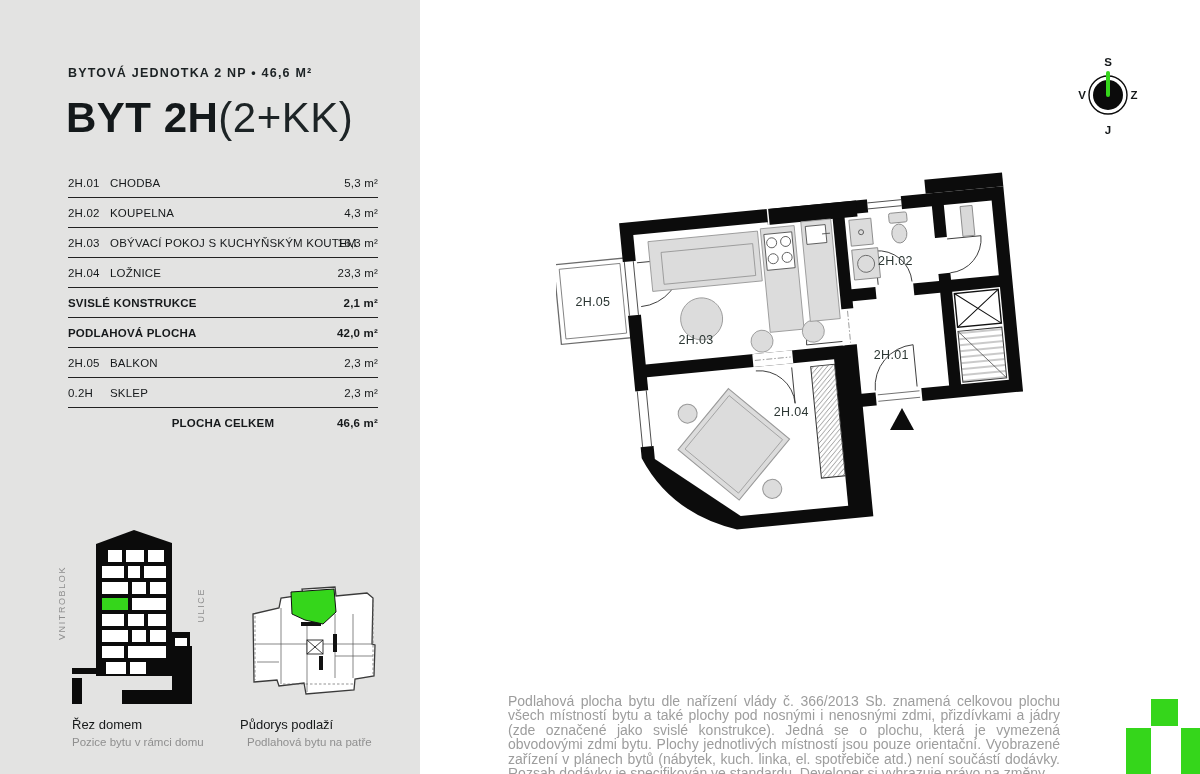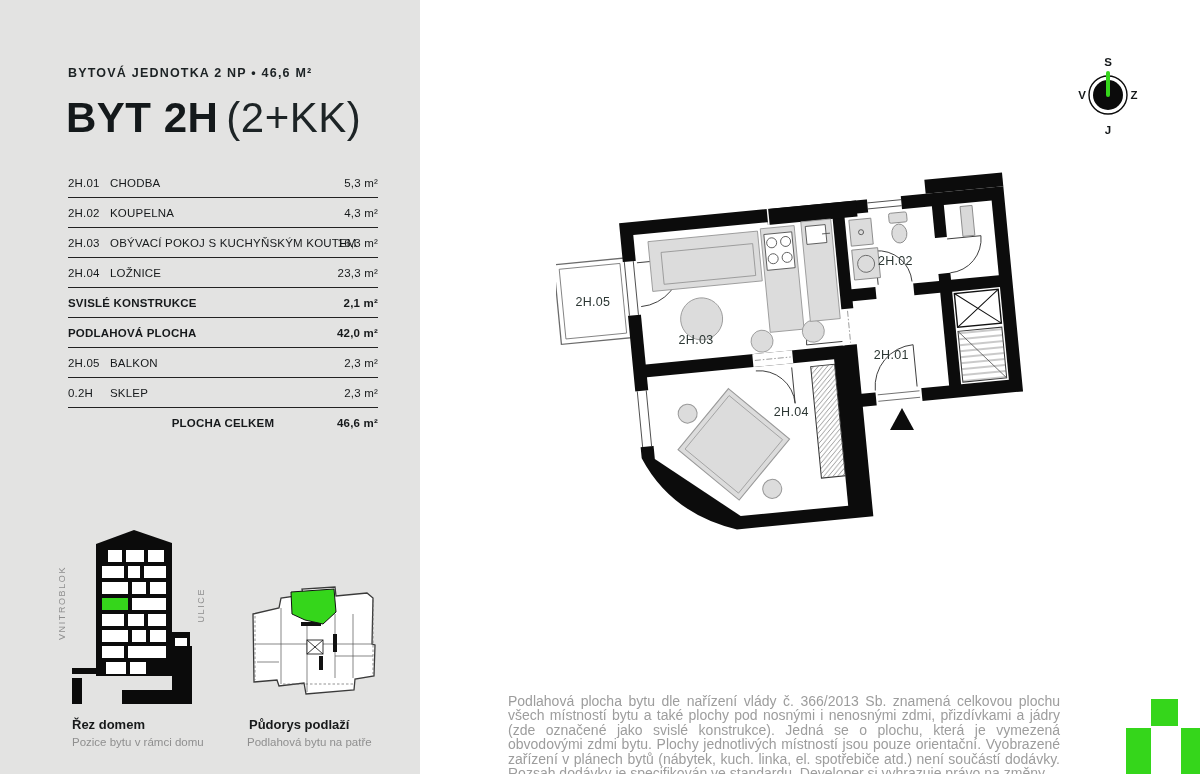--- a/index.html
+++ b/index.html
@@ -3,33 +3,33 @@
 <meta charset="utf-8">
 <style>
   html,body{margin:0;padding:0;background:#fff;}
   .page{position:relative;width:1200px;height:774px;background:#ffffff;overflow:hidden;
         font-family:"Liberation Sans",sans-serif;color:#16191b;}
   .left-panel{position:absolute;left:0;top:0;width:420px;height:774px;background:#e3e3e2;}
   .subtitle{position:absolute;left:68px;top:66px;font-size:12.5px;font-weight:700;
             letter-spacing:1.2px;color:#1c2224;white-space:nowrap;}
   .title{position:absolute;left:66px;top:94px;font-size:42px;letter-spacing:.5px;white-space:nowrap;color:#14191b;}
   .title .tb{font-weight:800;}
-  .title .tl{font-weight:400;margin-left:8px;color:#1d2426;}
+  .title .tl{font-weight:400;color:#1d2426;}
   .rtable{position:absolute;left:68px;top:168px;width:310px;}
   .trow{position:relative;display:flex;align-items:center;height:29px;
         border-bottom:1.2px solid #222;font-size:11.5px;font-weight:500;letter-spacing:.2px;}
   .trow:last-child{border-bottom:none;text-align:center;}
   .trow .code{width:42px;flex:none;}
   .trow .name{flex:1;white-space:nowrap;overflow:visible;}
   .trow .area{position:absolute;right:0;}
   .trow.bold{font-weight:700;}
   .trow.bold .area{font-weight:700;}
   .vlabel{position:absolute;writing-mode:vertical-rl;transform:rotate(180deg);
           font-size:9px;color:#8e8e8e;letter-spacing:1.6px;}
-  .cap-title{position:absolute;font-size:13px;font-weight:700;color:#17191a;}
+  .cap-title{position:absolute;font-size:13px;font-weight:400;color:#17191a;}
   .cap-sub{position:absolute;font-size:11.5px;color:#8f8f8f;}
   .disclaimer{position:absolute;left:508px;top:694px;width:552px;margin:0;
               font-size:14px;line-height:14.4px;color:#9d9d9d;text-align:justify;}
   .logo-block{position:absolute;}
   svg text{font-family:"Liberation Sans",sans-serif;}
   .plan-label{font-size:12.5px;font-weight:500;fill:#2b3633;letter-spacing:.3px;}
   .compass-letter{font-size:11.5px;font-weight:700;fill:#15181a;}
 </style>
 </head>
 <body>
@@ -149,21 +149,21 @@
       </g>
       <g stroke="#222" stroke-width="0.9" fill="#fff">
         <rect x="64" y="56" width="16" height="14"></rect>
         <path d="M64,56 L80,70 M80,56 L64,70"></path>
       </g>
       <polygon points="48,8 91,5 93,28 80,40 62,36 49,30" stroke="#111" stroke-width="1" fill="#35d61b"></polygon>
     </svg>
 
     <div class="cap-title" style="left:72px;top:717px;">Řez domem</div>
     <div class="cap-sub" style="left:72px;top:736px;">Pozice bytu v rámci domu</div>
-    <div class="cap-title" style="left:249px;top:717px;">Půdorys podlaží</div>
+    <div class="cap-title" style="left:240px;top:717px;">Půdorys podlaží</div>
     <div class="cap-sub" style="left:247px;top:736px;">Podlahová bytu na patře</div>
   </div>
 
   <svg style="position:absolute;left:1075px;top:50px;" width="66" height="90" viewBox="0 0 66 90">
     <circle cx="33" cy="45" r="19" fill="none" stroke="#0b0b0b" stroke-width="1.4"></circle>
     <circle cx="33" cy="45" r="15" fill="#0b0b0b"></circle>
     <line x1="33" y1="45" x2="33" y2="23" stroke-width="4" stroke-linecap="round" stroke="#35d61b"></line>
     <text x="33" y="16" text-anchor="middle" class="compass-letter">S</text>
     <text x="59" y="49" text-anchor="middle" class="compass-letter">Z</text>
     <text x="33" y="84" text-anchor="middle" class="compass-letter">J</text>

